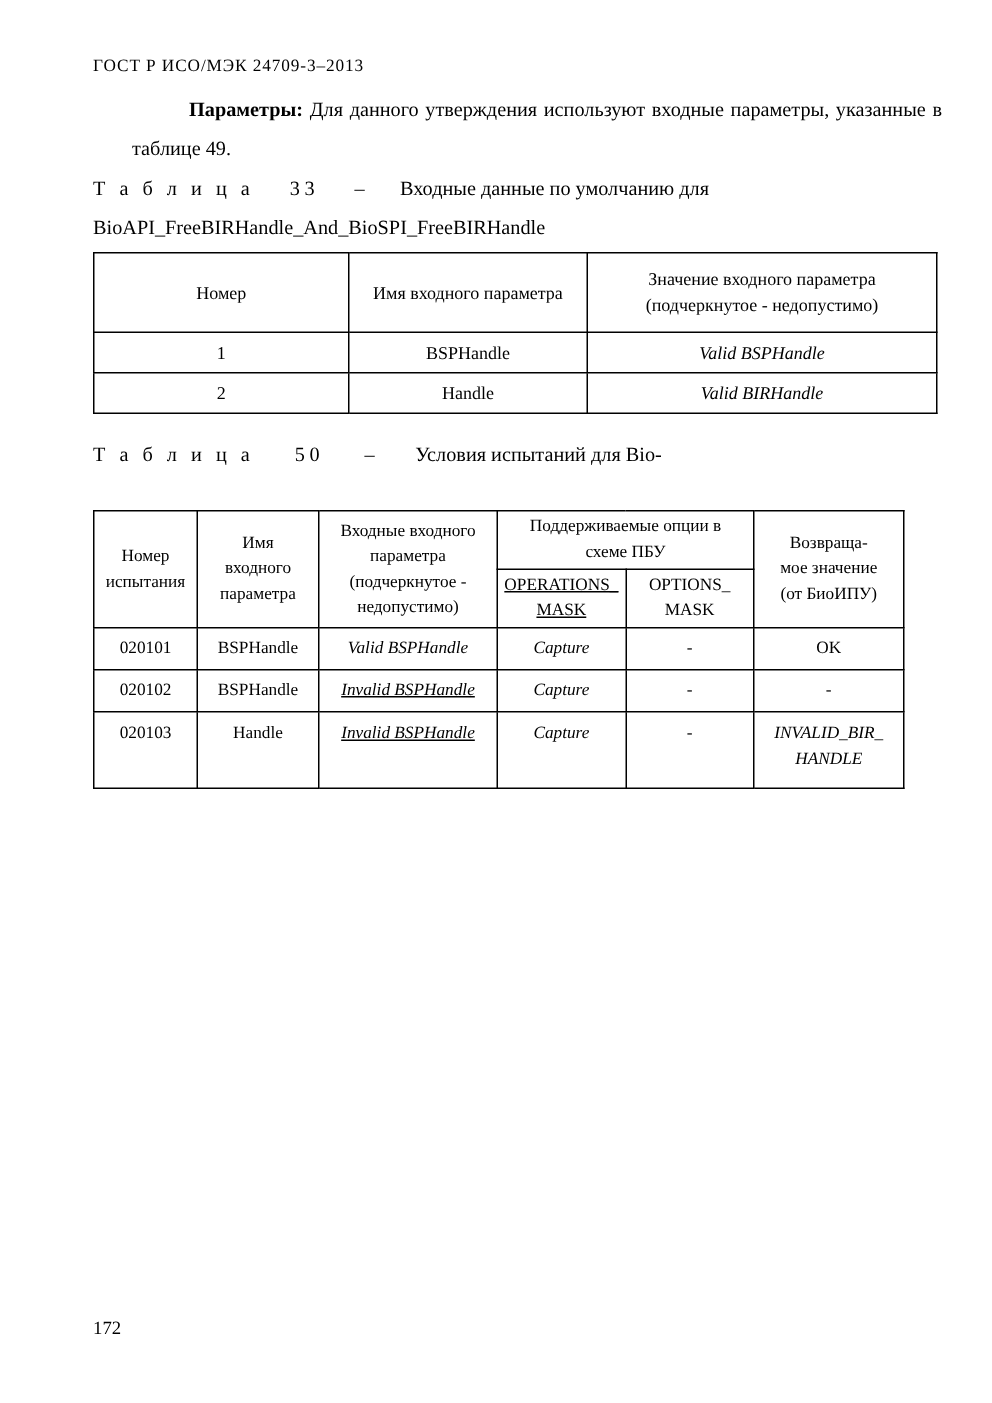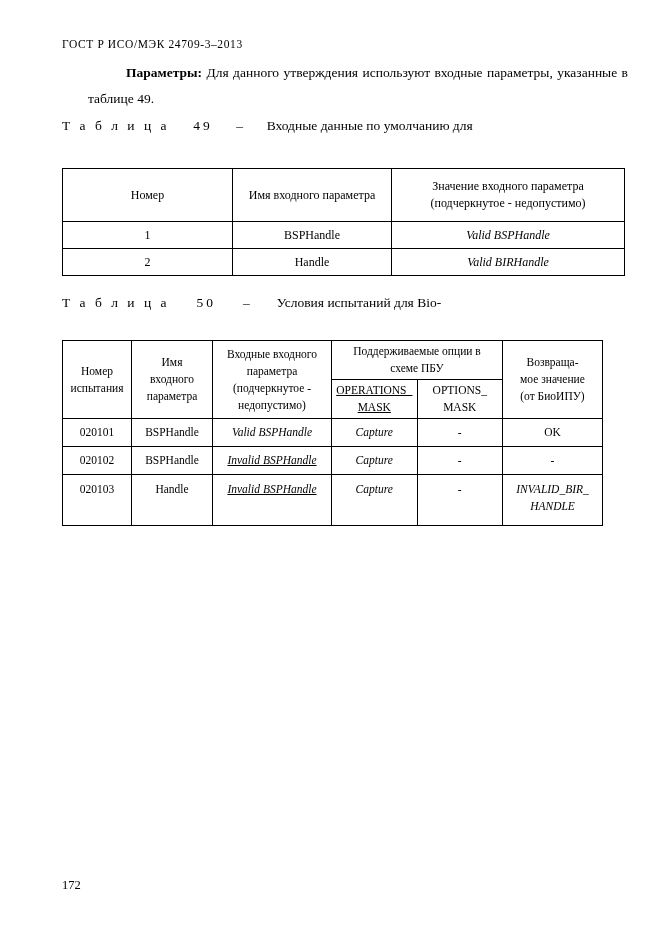--- a/index.html
+++ b/index.html
@@ -116,25 +116,26 @@
 
   <div class="header">ГОСТ Р ИСО/МЭК 24709-3–2013</div>
 
   <div class="para p1">
     <span class="indent"></span><span class="bold">Параметры:</span><span> Для данного утверждения используют входные параметры, указанные в таблице 49.</span>
   </div>
 
   <div class="tcap cap49">
     <span class="spaced">Т а б л и ц а</span>
     &nbsp;&nbsp;&nbsp;&nbsp;&nbsp;
-    <span class="spaced">49</span>
+    <span class="spaced">33</span>
     &nbsp;&nbsp;&nbsp;&nbsp;&nbsp;
     <span>–</span>
     &nbsp;&nbsp;&nbsp;&nbsp;&nbsp;
     <span>Входные данные по умолчанию для</span><br>
+    <span>BioAPI_FreeBIRHandle_And_BioSPI_FreeBIRHandle</span>
   </div>
 
   <table id="table49">
     <tbody>
         <tr class="hrow">
       <td class="c1">Номер</td>
       <td class="c2">Имя входного параметра</td>
       <td class="c3">
         <div>Значение входного параметра</div>
         <div>(подчеркнутое - недопустимо)</div>

